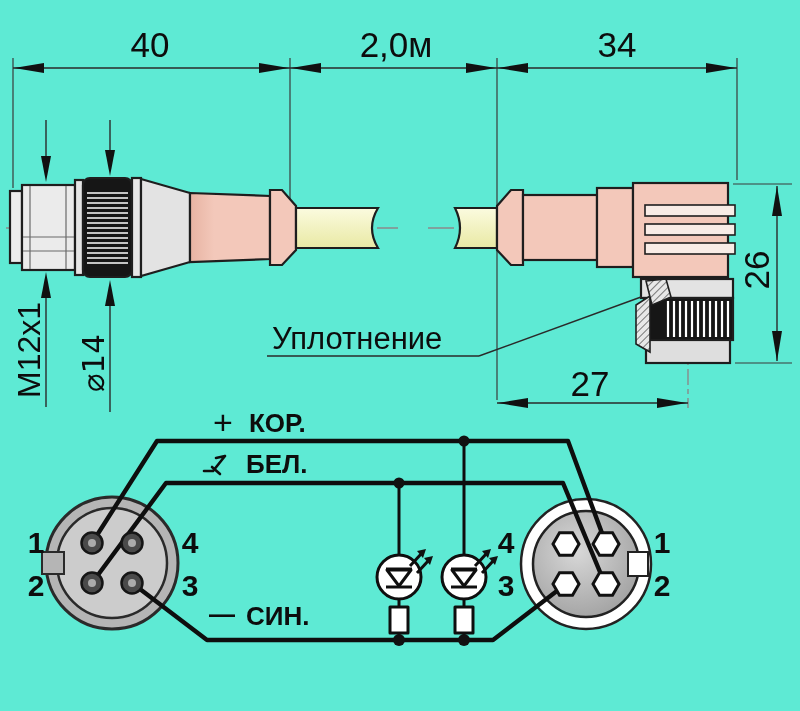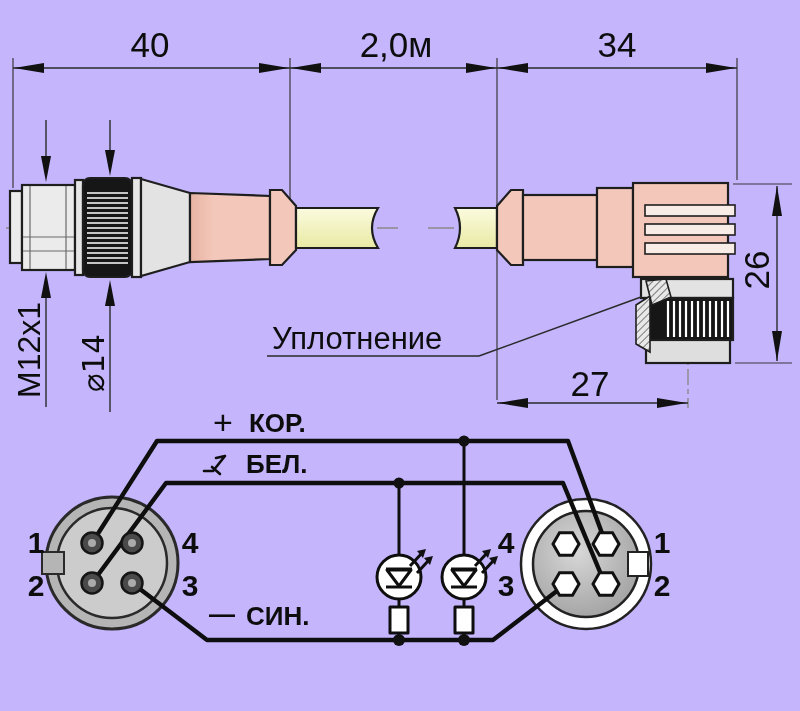--- a/index.html
+++ b/index.html
@@ -1,16 +1,16 @@
 <!DOCTYPE html>
 <html><head>
 <meta charset="utf-8">
 <style>
   html,body { margin:0; padding:0; background:#ffffff; }
-  .stage { position:relative; width:800px; height:711px; background:#c4b5fd; overflow:hidden; }
+  .stage { position:relative; width:800px; height:711px; background:#5eead4; overflow:hidden; }
   svg { display:block; }
   .thin  { stroke:#2a2a2a; stroke-width:1.4; fill:none; }
   .xline { stroke:#3a3a3a; stroke-width:1.2; fill:none; }
   .cl    { stroke:#8a8a8a; stroke-width:1.4; fill:none; }
   .o2    { stroke:#1e1e1e; stroke-width:2.2; }
   .o15   { stroke:#1e1e1e; stroke-width:1.6; }
   .arr   { fill:#111111; stroke:none; }
   .wire  { stroke:#0e0e0e; stroke-width:4.4; fill:none; stroke-linejoin:round; stroke-linecap:round; }
   .wthin { stroke:#0e0e0e; stroke-width:3;   fill:none; }
   .sym   { stroke:#0e0e0e; stroke-width:3;   fill:#ffffff; stroke-linejoin:round; }

